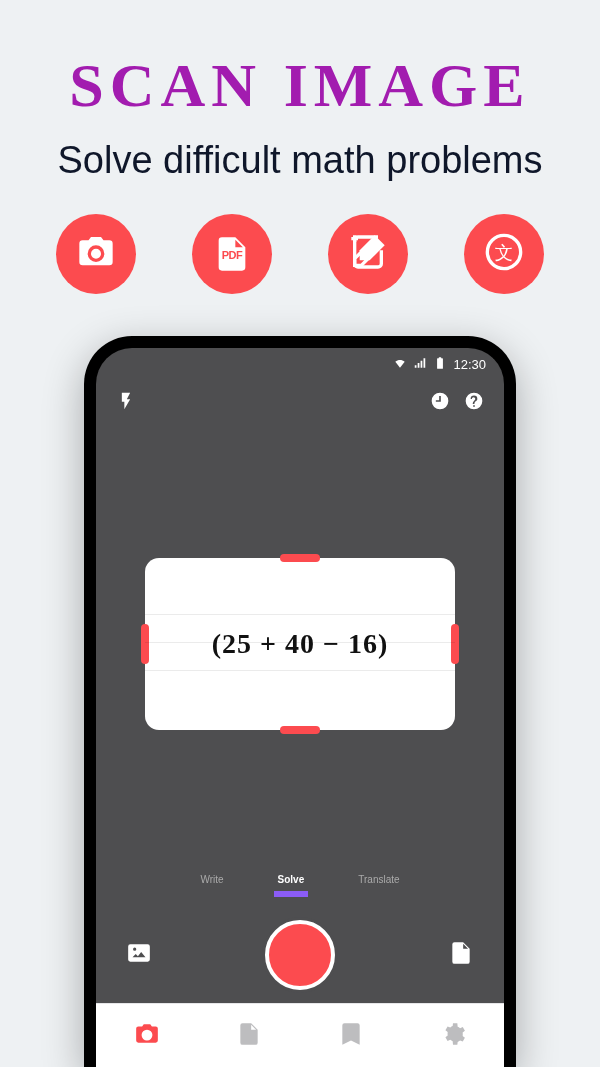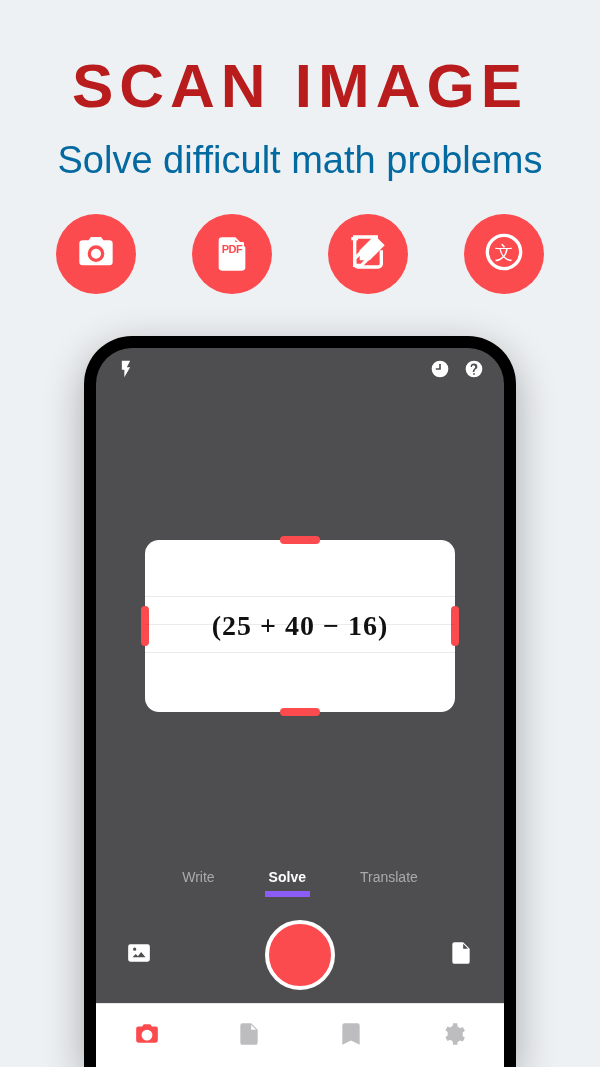--- a/index.html
+++ b/index.html
@@ -9,28 +9,28 @@
     font-family: -apple-system, BlinkMacSystemFont, "Segoe UI", Arial, sans-serif;
     display: flex;
     flex-direction: column;
     align-items: center;
   }
   .hero-title {
     margin-top: 50px;
     font-size: 62px;
     font-weight: 600;
     letter-spacing: 6px;
-    color: #b91c1c;
-    font-family: Liberation Sans, sans-serif;
+    color: #a21caf;
+    font-family: Liberation Serif, serif;
   }
   .hero-sub {
     margin-top: 18px;
     font-size: 38px;
     font-weight: 500;
-    color: #0369a1;
+    color: #0f172a;
     text-align: left;
   }
   .feature-row {
     margin-top: 32px;
     display: flex;
     gap: 56px;
     justify-content: center;
   }
   .feature-circle {
     width: 80px;
@@ -134,21 +134,21 @@
   .bracket.top    { top: -4px; left: 50%; transform: translateX(-50%); }
   .bracket.bottom { bottom: -4px; left: 50%; transform: translateX(-50%); }
   .bracket.left   { left: -4px; top: 50%; width: 8px; height: 40px; transform: translateY(-50%); }
   .bracket.right  { right: -4px; top: 50%; width: 8px; height: 40px; transform: translateY(-50%); }
 
   .mode-row {
     display: flex;
     justify-content: center;
     gap: 46px;
     padding: 6px 0 10px;
-    font-size: 14px;
+    font-size: 10px;
   }
   .mode-item { color: #aaa; padding: 6px 4px; }
   .mode-item.active { color: #fff; font-weight: 600; border-bottom: 6px solid #8b5cf6; }
 
   .capture-row {
     height: 96px;
     display: flex;
     align-items: center;
     justify-content: space-between;
     padding: 0 30px;
@@ -187,21 +187,21 @@
       <svg viewBox="0 0 24 24">
           <path d="M9 3l-1.5 2H4a2 2 0 0 0-2 2v11a2 2 0 0 0 2 2h16a2 2 0 0 0 2-2V7a2 2 0 0 0-2-2h-3.5L15 3H9zm3 5a5 5 0 1 1 0 10 5 5 0 0 1 0-10zm0 2a3 3 0 1 0 0 6 3 3 0 0 0 0-6z"></path>
         </svg>
     </span>
   </div>
   <div class="feature-circle">
     <span style="position:relative;display:flex;align-items:center;justify-content:center;">
       <svg viewBox="0 0 24 24">
           <path d="M6 2h8l6 6v12a2 2 0 0 1-2 2H6a2 2 0 0 1-2-2V4a2 2 0 0 1 2-2zm8 1.5V8h4.5L14 3.5z"></path>
         </svg>
-      <span class="pdf-badge" style="position:absolute; top:8px;">PDF</span>
+      <span class="pdf-badge" style="position:absolute; top:14px;">PDF</span>
     </span>
   </div>
   <div class="feature-circle">
     <span>
       <svg viewBox="0 0 24 24">
           <path fill="none" stroke="#fff" stroke-width="2" d="M4 16v4h4l10-10-4-4L4 16zM14 6l4 4M6 4h-4M4 2v4"></path>
           <path fill="none" stroke="#fff" stroke-width="2" d="M18 3h-12a2 2 0 0 0-2 2v14a2 2 0 0 0 2 2h12a2 2 0 0 0 2-2v-8"></path>
           <path d="M16 2l6 6-9 9H7v-6l9-9z" fill="#fff"></path>
         </svg>
     </span>
@@ -211,20 +211,33 @@
       <svg viewBox="0 0 24 24">
           <path fill="none" stroke="#fff" stroke-width="2" d="M12 2a10 10 0 1 0 0 20a10 10 0 0 0 0-20z"></path>
           <text x="12" y="16" text-anchor="middle" font-size="11" fill="#fff" font-family="Arial">文</text>
         </svg>
     </span>
   </div>
 </div>
 
 <div class="phone">
 
+  <div class="status-bar">
+    <div class="filler"></div>
+    <span><svg viewBox="0 0 24 24">
+          <path d="M12 20l8-10c-4.5-4-11.5-4-16 0l8 10z"></path>
+        </svg></span>
+    <span><svg viewBox="0 0 24 24">
+          <path d="M3 20h3v-4H3v4zm5 0h3v-8H8v8zm5 0h3V8h-3v12zm5 0h3V4h-3v16z"></path>
+        </svg></span>
+    <span><svg viewBox="0 0 24 24">
+          <path d="M16 4h-2V2h-4v2H8a1 1 0 0 0-1 1v16a1 1 0 0 0 1 1h8a1 1 0 0 0 1-1V5a1 1 0 0 0-1-1z"></path>
+        </svg></span>
+    <span>12:30</span>
+  </div>
 
   <div class="app-top">
     <span><svg viewBox="0 0 24 24">
           <path d="M7 2v11h3v9l7-12h-4l4-8H7z"></path>
         </svg></span>
     <div class="spacer"></div>
     <span><svg viewBox="0 0 24 24">
           <path d="M12 2a10 10 0 1 0 0 20a10 10 0 0 0 0-20zm1 11H7v-2h4V6h2v7z"></path>
         </svg></span>
     <span><svg viewBox="0 0 24 24">

